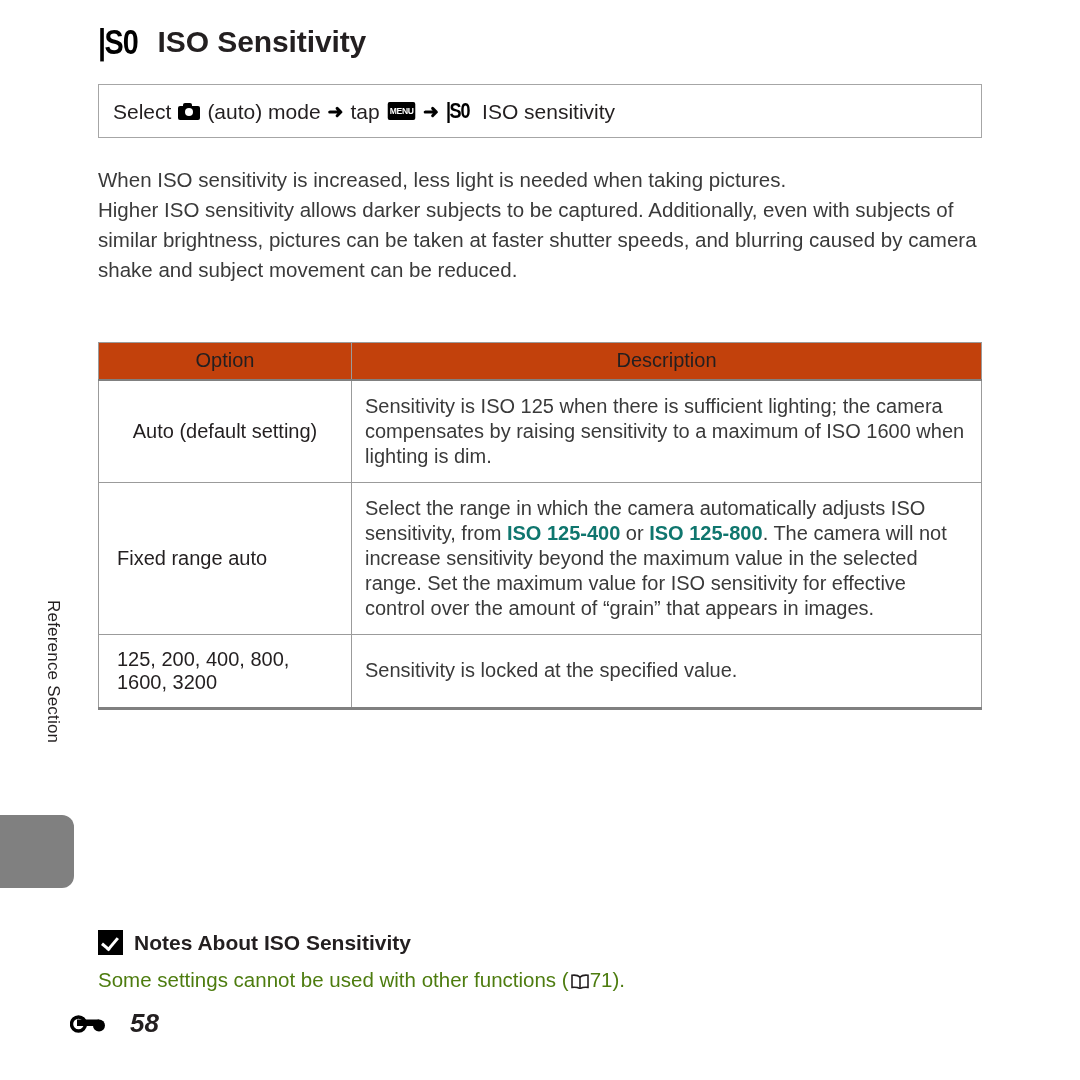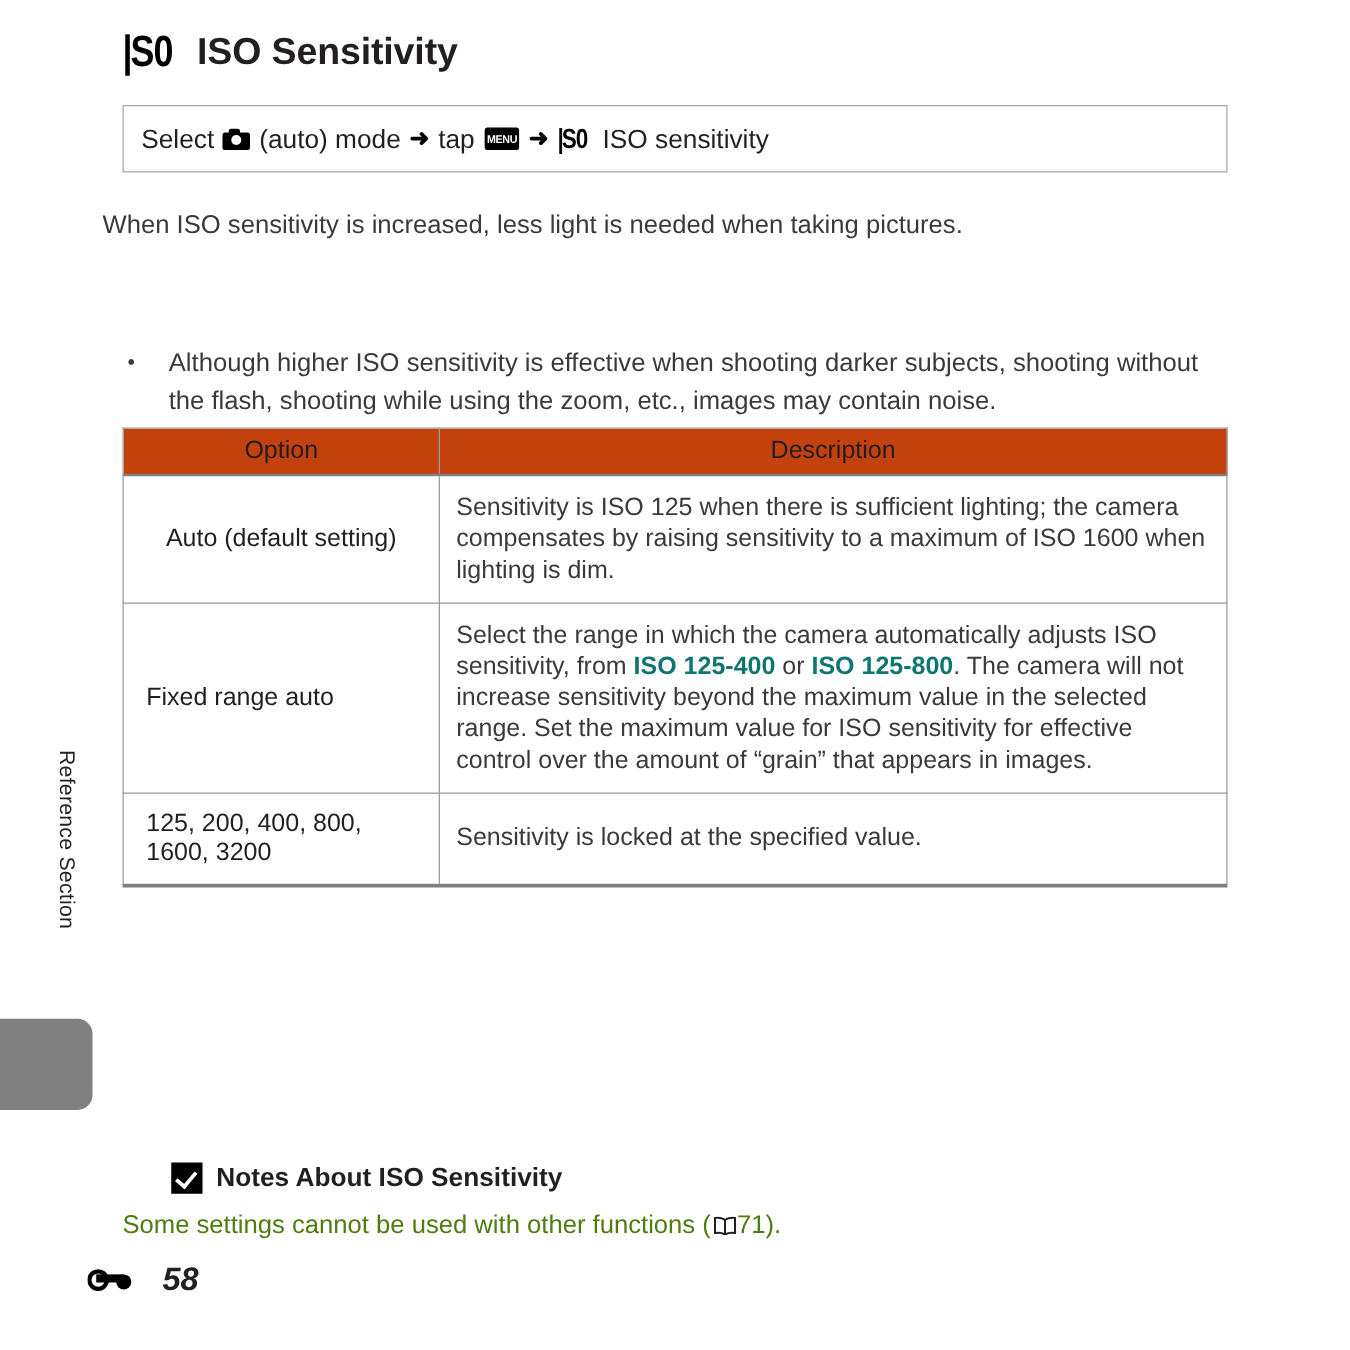--- a/index.html
+++ b/index.html
@@ -132,21 +132,21 @@
     transform: scaleX(0.95);
   }
 
   .arrow { font-size: 19px; font-weight: bold; color: #000; }
 
   .nav-iso { font-size: 22px; }
 
   
   .para {
     position: absolute;
-    left: 82px;
+    left: 98px;
     font-size: 20.5px;
     line-height: 30px;
     color: #3a3a3a;
     width: 884px;
   }
   #p1 { top: 165px; }
   #p2 { top: 195px; }
 
   .bullet-list {
     position: absolute;
@@ -219,21 +219,20 @@
   .tbl b { font-weight: bold; color: #0f766e; }
 
   
   .notes-head {
     position: absolute;
     left: 98px;
     top: 930px;
     display: flex;
     align-items: center;
     gap: 11px;
-    margin-left: 39px;
   }
   .icon-check {
     display: inline-block;
     width: 25px; height: 25px;
     background: #000;
     position: relative;
   }
   .icon-check::after {
     content: "";
     position: absolute;
@@ -316,24 +315,22 @@
       <span class="arrow">➜</span>
       <span class="nav-seg">tap</span>
       <span class="icon-menu">MENU</span>
       <span class="arrow">➜</span>
       <span class="iso-glyph nav-iso">S0</span>
       <span class="nav-seg">ISO sensitivity</span>
     </div>
   </div>
 
   <div class="para" id="p1">When ISO sensitivity is increased, less light is needed when taking pictures.</div>
-
-  <div class="bullet-list">
-    <div class="bullet-item">Although higher ISO sensitivity is effective when shooting darker subjects, shooting without the flash, shooting while using the zoom, etc., images may contain noise.</div>
-  </div>
+  <div class="para" id="p2">Higher ISO sensitivity allows darker subjects to be captured. Additionally, even with subjects of similar brightness, pictures can be taken at faster shutter speeds, and blurring caused by camera shake and subject movement can be reduced.</div>
+
 
   <table class="tbl">
     <colgroup>
         <col class="col-opt">
         <col>
       </colgroup>
     <thead>
       <tr>
         <th>Option</th>
         <th>Description</th>

